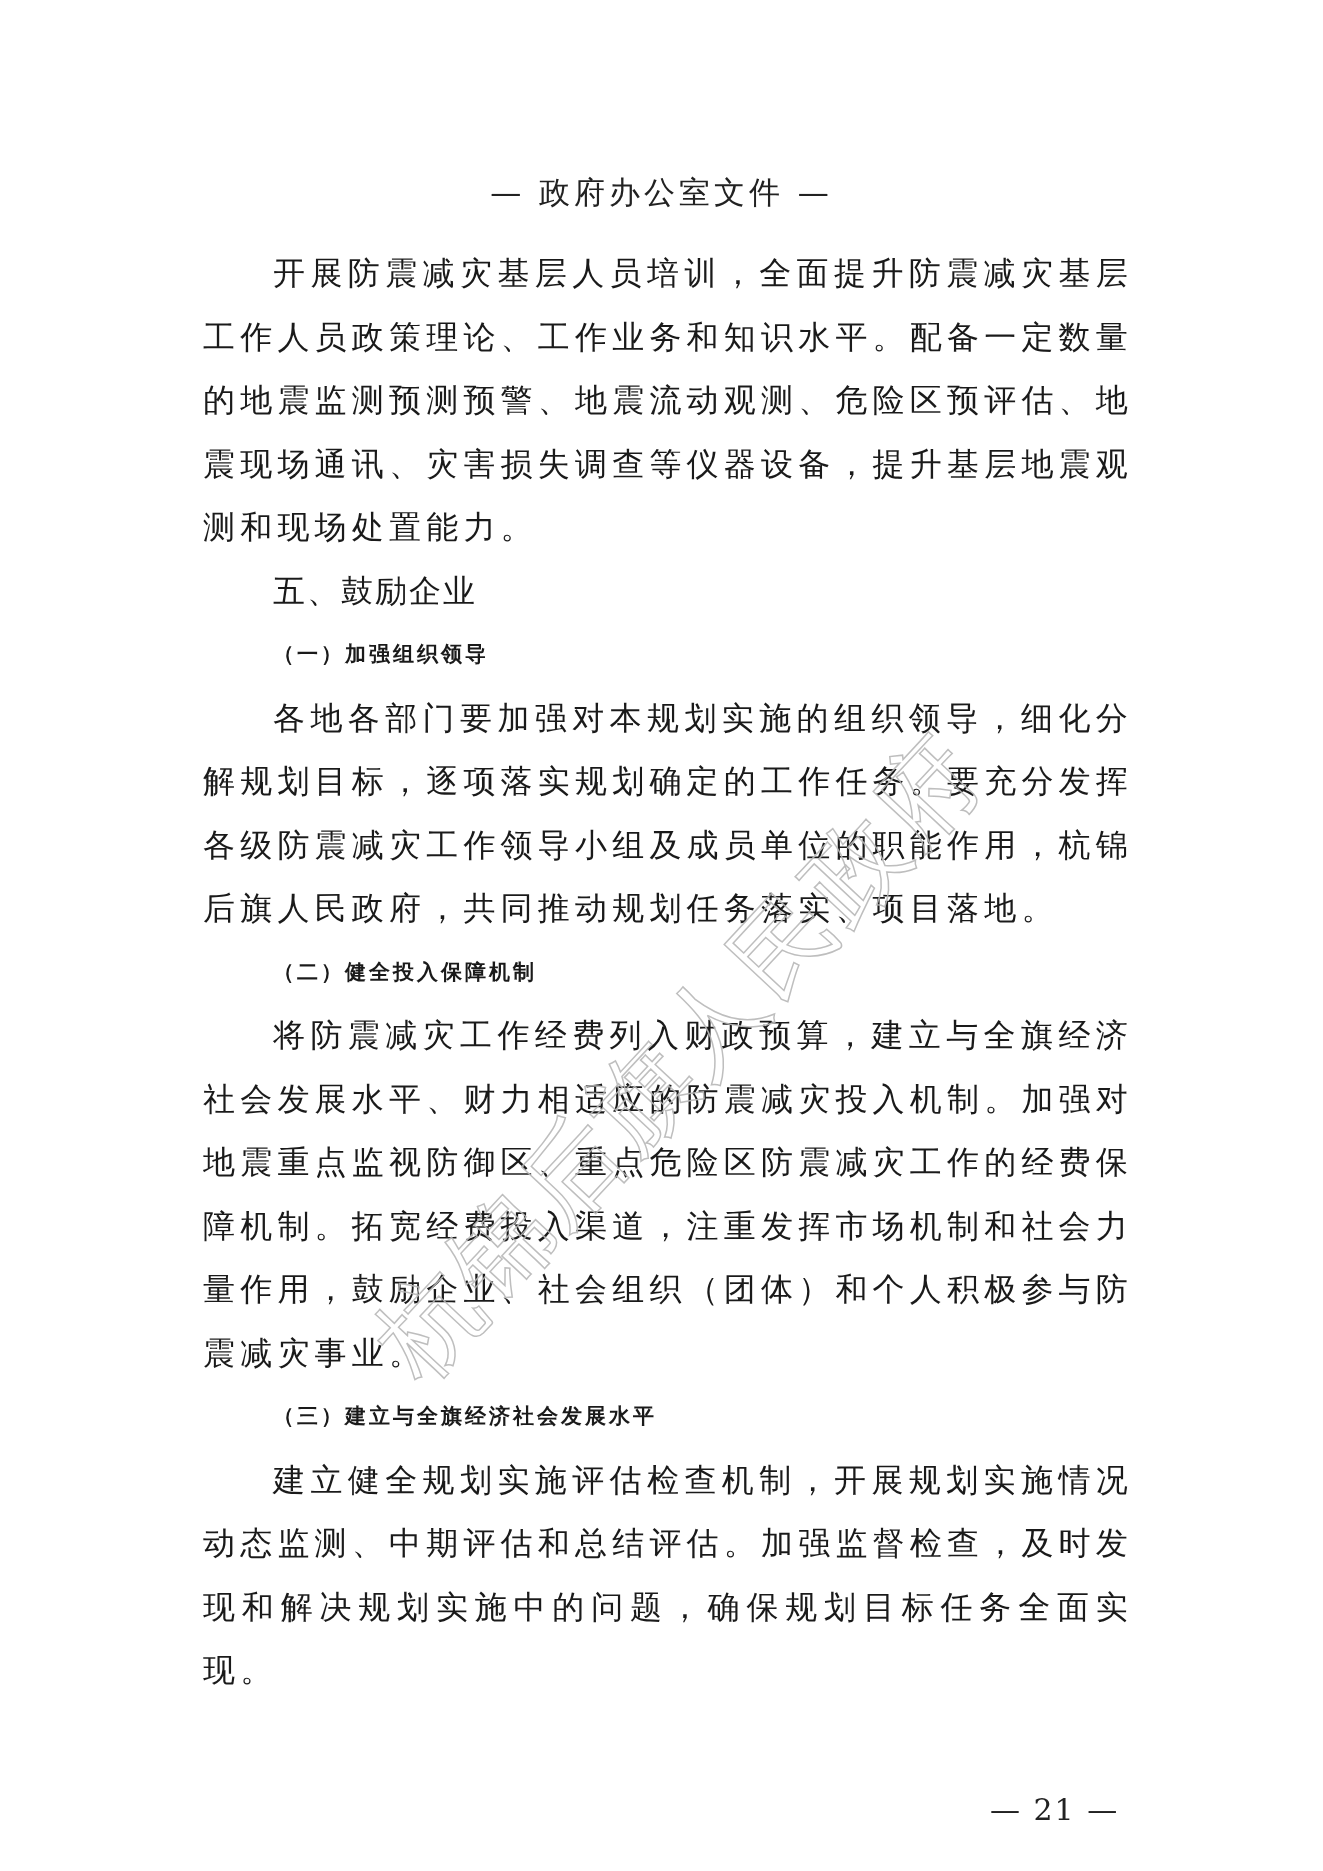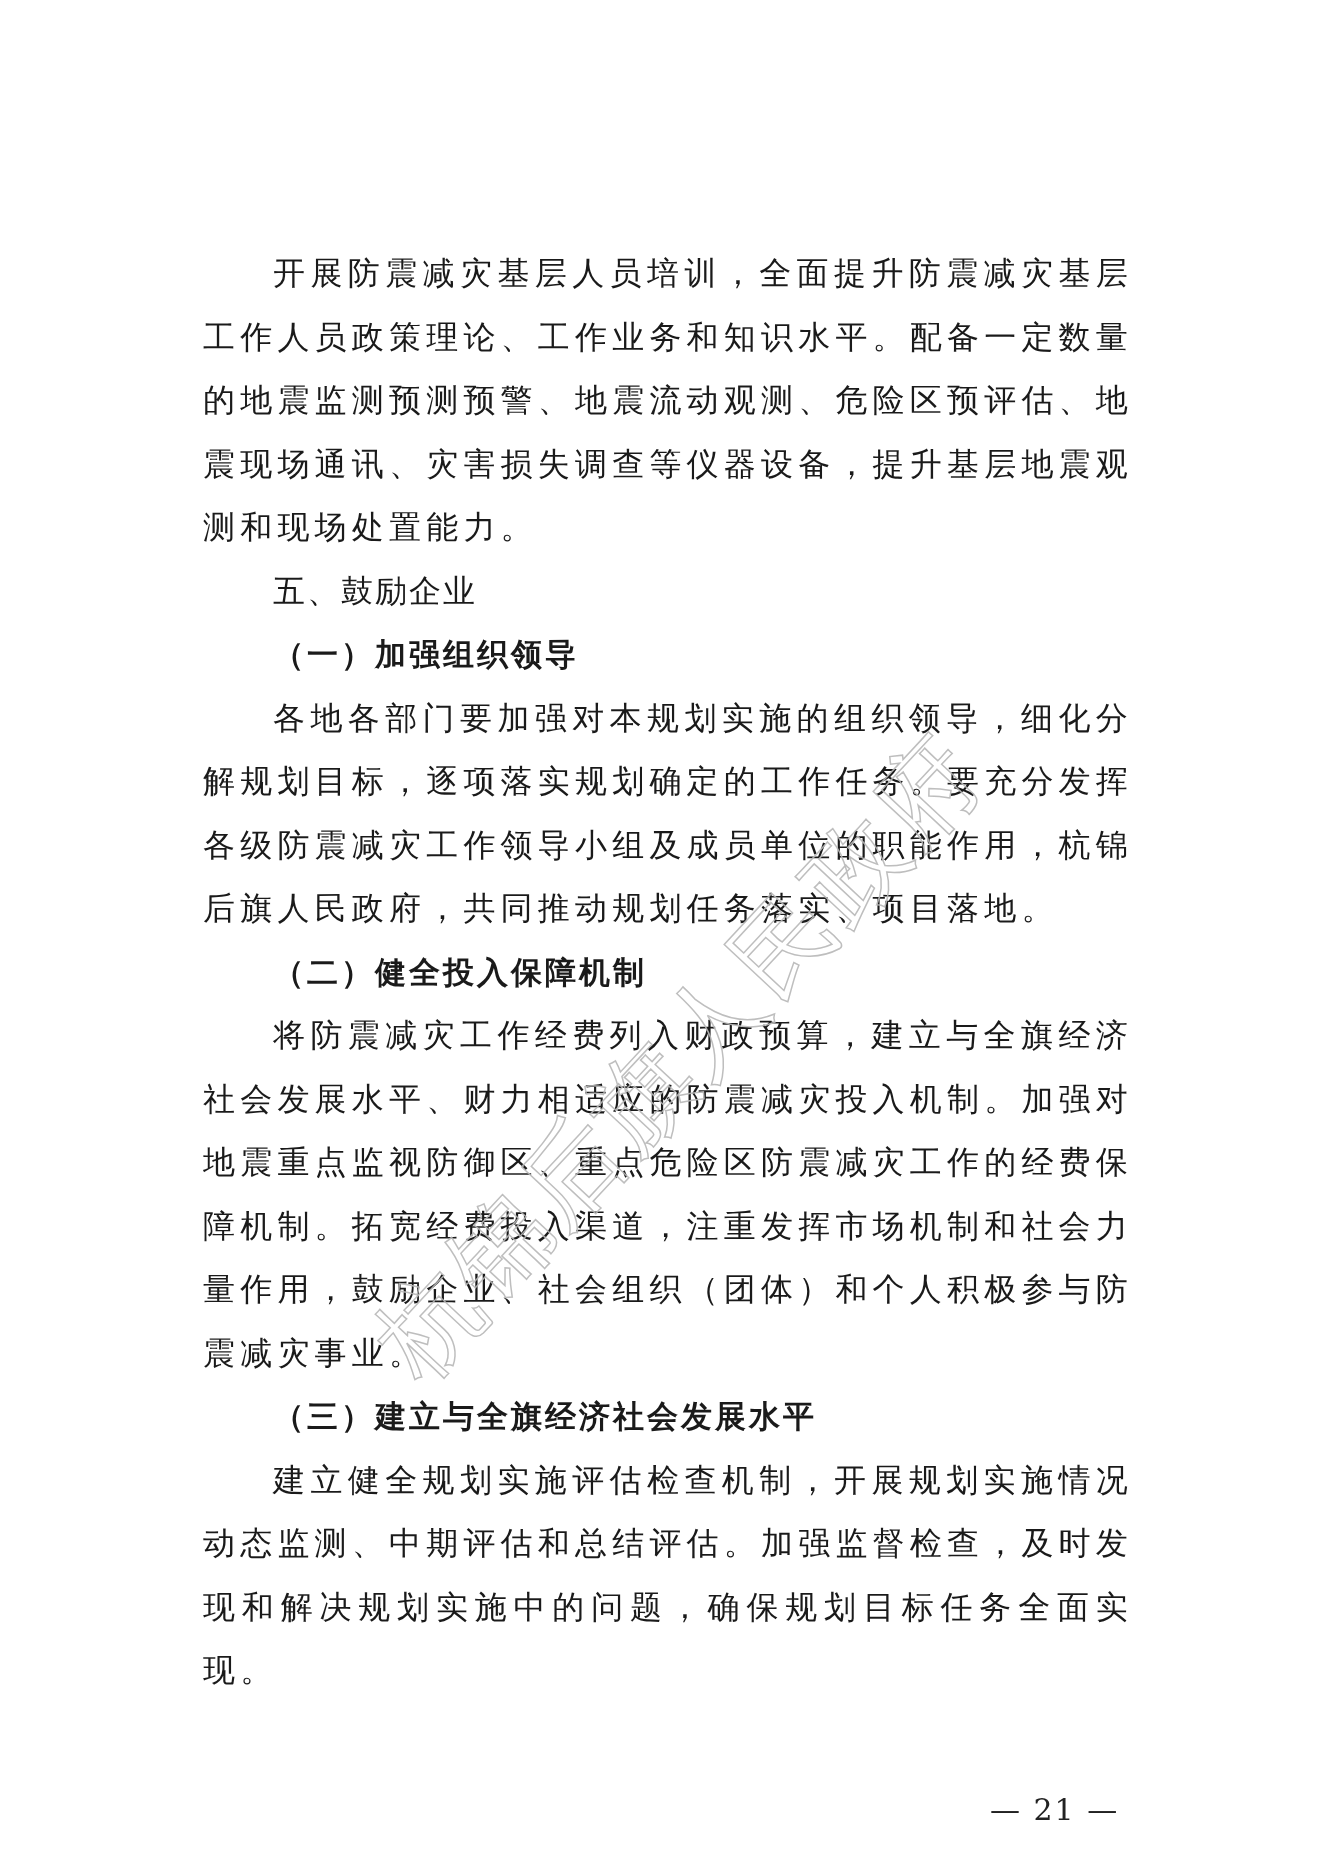--- a/index.html
+++ b/index.html
@@ -47,21 +47,21 @@
     }
     .h1 {
       font-size: 32px;
       line-height: 63.5px;
       margin: 0;
       padding-left: 70px;
       letter-spacing: 2px;
       font-family: "DejaVu Sans", "Liberation Sans", sans-serif;
     }
     .h2 {
-      font-size: 31px;
+      font-size: 21px;
       line-height: 63.5px;
       margin: 0;
       padding-left: 70px;
       font-weight: bold;
       letter-spacing: 3px;
       font-family: Liberation Serif, serif;
     }
     .footer {
       position: absolute;
       top: 1792px;
@@ -85,20 +85,21 @@
       white-space: nowrap;
       pointer-events: none;
       opacity: 0.9;
     }
   </style>
 </head>
 <body>
 
 <div class="page">
 
+  <div class="header">— 政府办公室文件 —</div>
 
   <div class="content">
     <p class="para">开展防震减灾基层人员培训，全面提升防震减灾基层工作人员政策理论、工作业务和知识水平。配备一定数量的地震监测预测预警、地震流动观测、危险区预评估、地震现场通讯、灾害损失调查等仪器设备，提升基层地震观测和现场处置能力。</p>
 
     <p class="h1">五、鼓励企业</p>
 
     <p class="h2">（一）加强组织领导</p>
     <p class="para">各地各部门要加强对本规划实施的组织领导，细化分解规划目标，逐项落实规划确定的工作任务。要充分发挥各级防震减灾工作领导小组及成员单位的职能作用，杭锦后旗人民政府，共同推动规划任务落实、项目落地。</p>
 
     <p class="h2">（二）健全投入保障机制</p>

